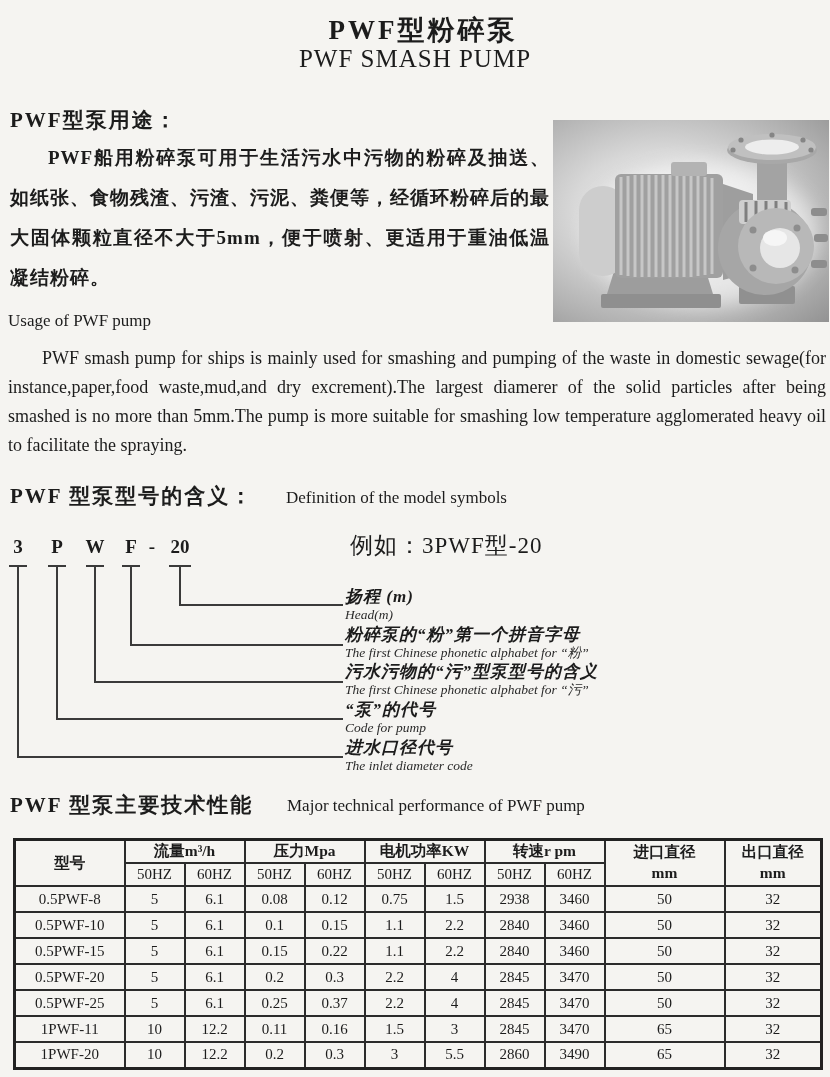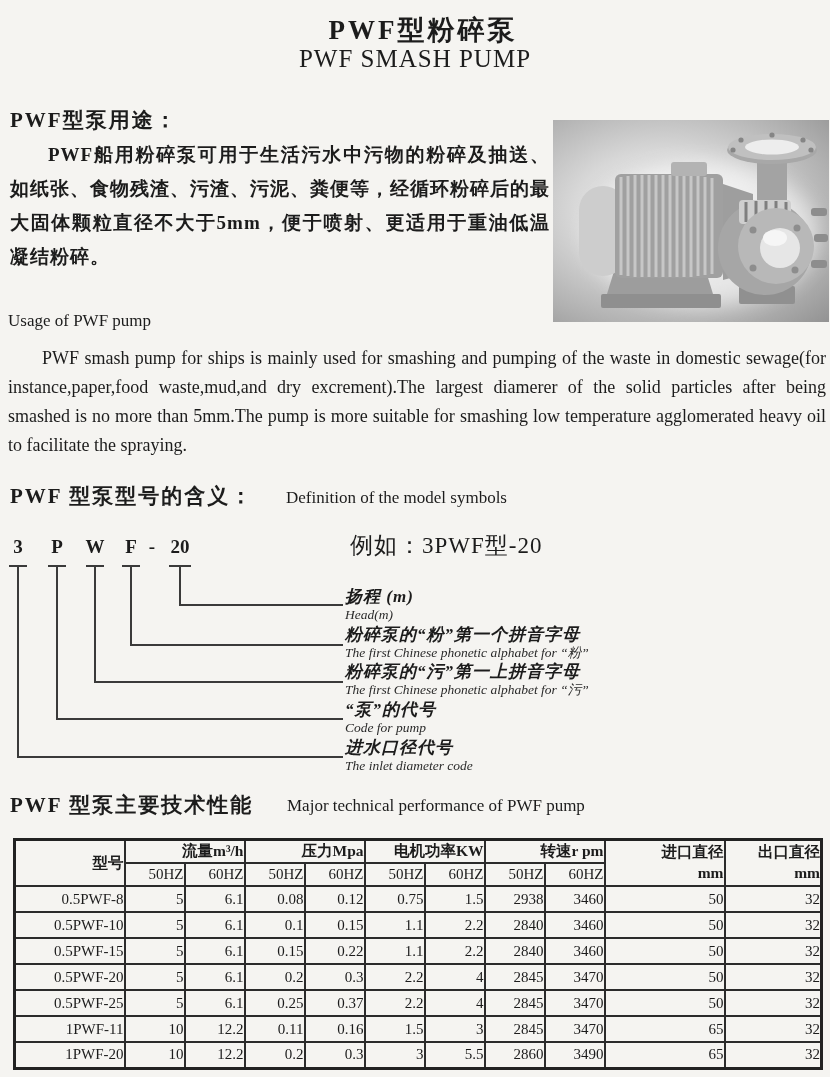--- a/index.html
+++ b/index.html
@@ -17,21 +17,21 @@
   .abs { position: absolute; }
 
   
   .title-zh { top: 12px; left: 0; width: 100%; text-align: center; font-size: 27px; font-weight: bold; letter-spacing: 3px; margin-left: 8px; }
   .title-en { top: 45px; left: 0; width: 100%; text-align: center; font-size: 25px; letter-spacing: 1px; }
 
   
   .usage-heading-zh { top: 106px; left: 10px; font-size: 21px; font-weight: bold; letter-spacing: 2px; text-align: center; }
   .usage-body-zh {
     top: 138px; left: 10px; width: 540px;
-    font-size: 19px; line-height: 34px; text-align: justify;
+    font-size: 19px; line-height: 40px; text-align: justify;
     text-indent: 38px; letter-spacing: 1px; font-weight: bold;
   }
   .usage-heading-en { top: 311px; left: 8px; font-size: 17px; }
   .usage-body-en {
     top: 344px; left: 8px; width: 818px;
     font-size: 18px; line-height: 29px; text-align: justify; text-indent: 34px;
   }
 
   
   .photo {
@@ -55,21 +55,21 @@
   .perf-heading-en { top: 796px; left: 287px; font-size: 17px; }
   .perf-table {
     position: absolute; top: 838px; left: 13px; width: 807px;
     border-collapse: collapse; table-layout: fixed;
     font-size: 15px; text-align: center;
   }
   .perf-table th, .perf-table td {
     border: 2px solid #2b2b2b; padding: 0; vertical-align: middle;
     font-weight: normal; height: 26px; overflow: hidden;
   }
-  .perf-table { border: 3px solid #222; text-align: right; }
+  .perf-table { border: 3px solid #222; }
   .perf-table thead th { font-weight: bold; font-size: 15.5px; height: 23px; }
   .perf-table .hz { font-weight: normal; font-size: 15px; }
   .perf-table .two-line { line-height: 1.35; font-size: 15.5px; }
 </style>
 </head>
 <body>
 
 <div class="page">
 
   <div class="abs title-zh">PWF型粉碎泵</div>
@@ -184,21 +184,21 @@
 
   <div class="label-pair" style="top:586px">
     <div class="label-zh">扬程 (m)</div>
     <div class="label-en">Head(m)</div>
   </div>
   <div class="label-pair" style="top:624px">
     <div class="label-zh">粉碎泵的“粉”第一个拼音字母</div>
     <div class="label-en">The first Chinese phonetic alphabet for “粉”</div>
   </div>
   <div class="label-pair" style="top:661px">
-    <div class="label-zh">粉碎泵的“污”第一上拼音字母</div>
+    <div class="label-zh">污水污物的“污”型泵型号的含义</div>
     <div class="label-en">The first Chinese phonetic alphabet for “污”</div>
   </div>
   <div class="label-pair" style="top:699px">
     <div class="label-zh">“泵”的代号</div>
     <div class="label-en">Code for pump</div>
   </div>
   <div class="label-pair" style="top:737px">
     <div class="label-zh">进水口径代号</div>
     <div class="label-en">The inlet diameter code</div>
   </div>

